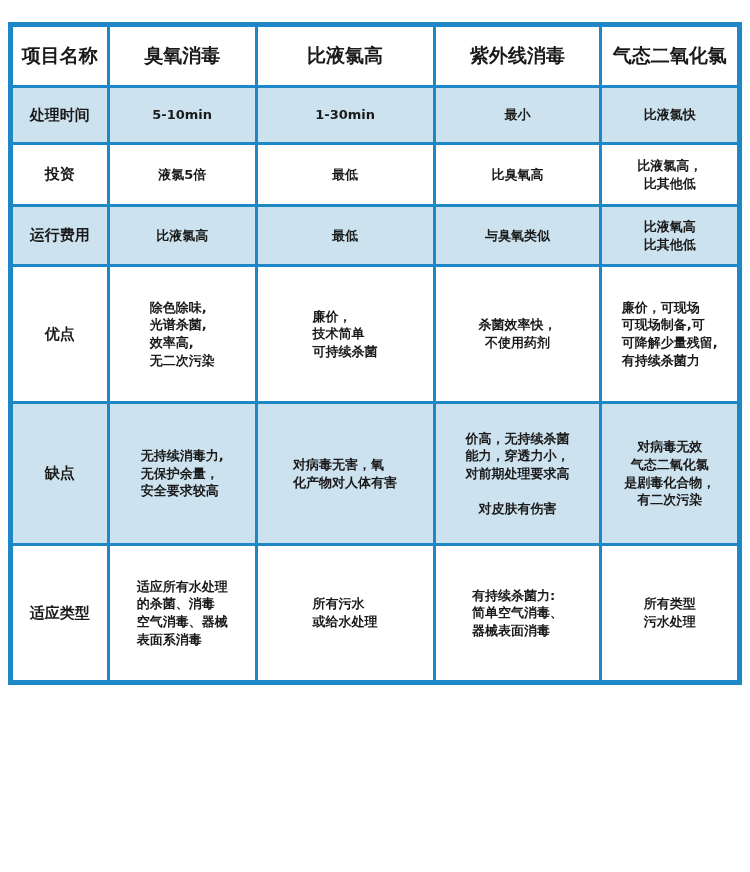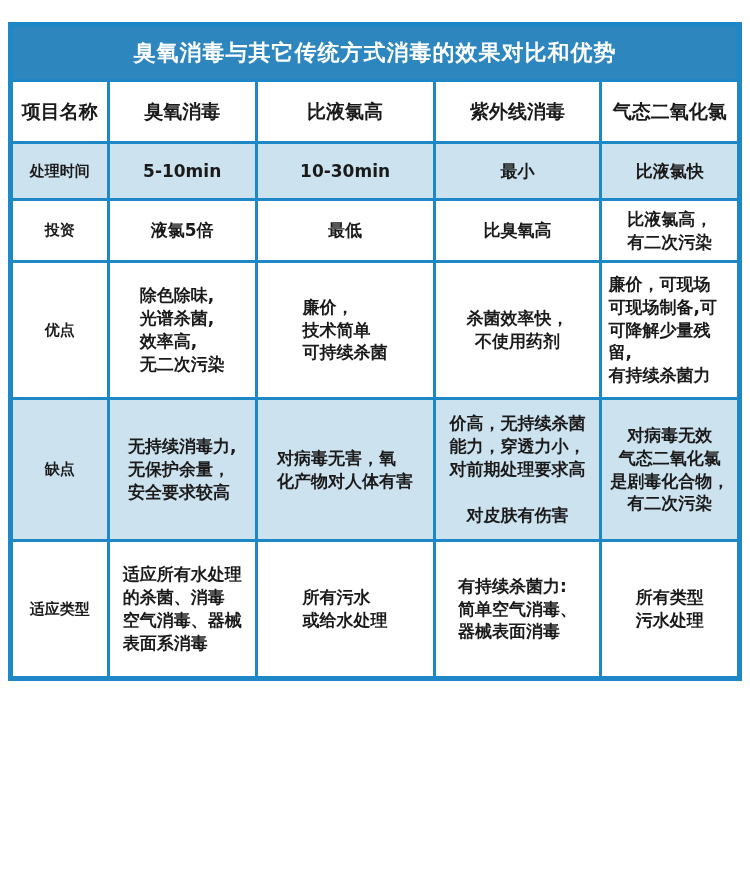--- a/index.html
+++ b/index.html
@@ -44,21 +44,21 @@
     white-space:pre-line;
     line-height:1.35;
     padding:4px 6px;
   }
   tr.head-row th{
     background:var(--row-white);
     font-size:19px;
     height:62px;
   }
   th.lbl{font-size:15px;}
-  td{font-size:17px;}
+  td{font-size:13px;}
   tr.shade-blue td, tr.shade-blue th{background:var(--row-light);}
   tr.shade-white td, tr.shade-white th{background:var(--row-white);}
   td.left{
     text-align:center;
   }
   td.left > span{
     display:inline-block;
     text-align:left;
     white-space:pre-line;
   }
@@ -70,51 +70,56 @@
   <table class="cmp">
     <colgroup>
       <col style="width:13.4%">
       <col style="width:20.3%">
       <col style="width:24.4%">
       <col style="width:22.9%">
       <col style="width:19%">
     </colgroup>
 
     <tbody>
-        <tr class="title-row">
-      <th colspan="5">臭氧消毒与其它传统方式消毒的效果对比和优势</th>
-    </tr>
 
     <tr class="head-row">
       <th>项目名称</th>
       <th>臭氧消毒</th>
       <th>比液氯高</th>
       <th>紫外线消毒</th>
       <th>气态二氧化氯</th>
     </tr>
 
     <tr class="shade-blue" style="height:57px">
       <th class="lbl">处理时间</th>
       <td>5-10min</td>
-      <td>10-30min</td>
+      <td>1-30min</td>
       <td>最小</td>
       <td>比液氯快</td>
     </tr>
 
     <tr class="shade-white" style="height:62px">
       <th class="lbl">投资</th>
       <td>液氯5倍</td>
       <td>最低</td>
       <td>比臭氧高</td>
       <td>比液氯高，
-有二次污染</td>
+比其他低</td>
     </tr>
 
 
 
+    <tr class="shade-blue" style="height:60px">
+      <th class="lbl">运行费用</th>
+      <td>比液氯高</td>
+      <td>最低</td>
+      <td>与臭氧类似</td>
+      <td>比液氧高
+比其他低</td>
+    </tr>
 
     <tr class="shade-white" style="height:137px">
       <th class="lbl">优点</th>
       <td class="left"><span>除色除味,
 光谱杀菌,
 效率高,
 无二次污染</span></td>
       <td class="left"><span>廉价，
 技术简单
 可持续杀菌</span></td>

